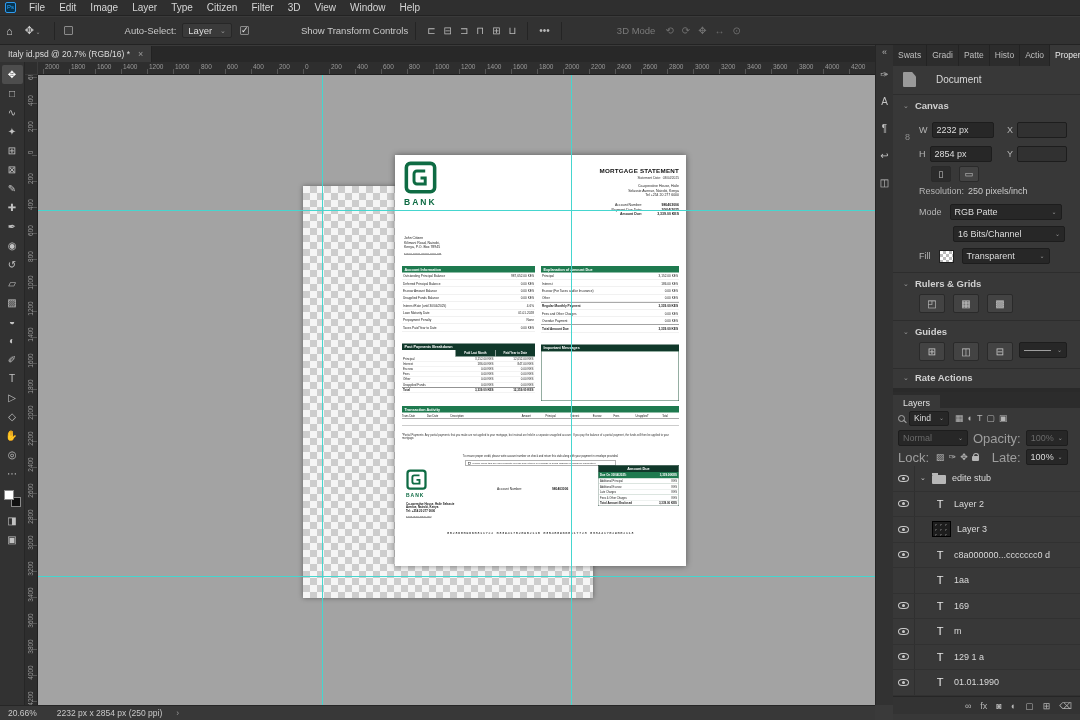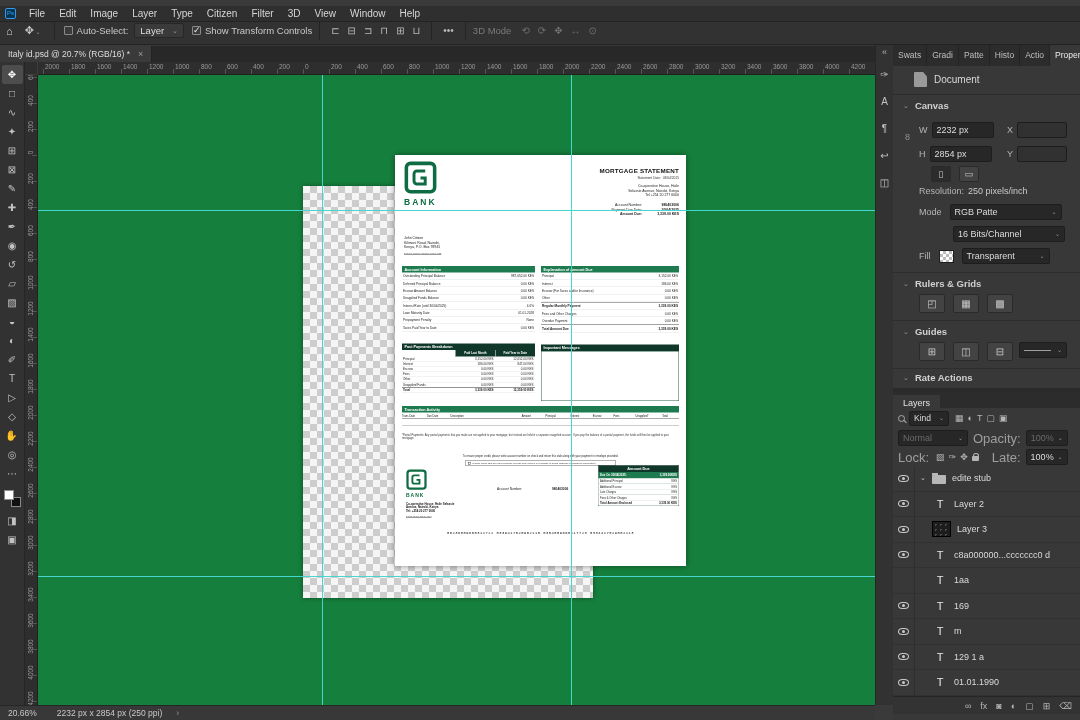--- a/index.html
+++ b/index.html
@@ -1,31 +1,31 @@
 <!DOCTYPE html>
 <html><head>
 <meta charset="utf-8">
 <style>
   * { box-sizing: border-box; margin: 0; padding: 0; }
   html,body { width:1080px; height:720px; overflow:hidden; }
   body { position:relative; background:#3a3a3a; font-family:"Liberation Sans",sans-serif; color:#ccc; }
 
   
   #menu-bar { position:absolute; left:0; top:0; width:1080px; height:16px; background:#2f2f2f;
-              border-bottom:1px solid #232323; display:flex; align-items:center; z-index:40;margin-top:6px; }
+              border-bottom:1px solid #232323; display:flex; align-items:center; z-index:40; }
   #ps-logo { width:11px; height:11px; margin:0 6px 0 5px; border:1px solid #2f9bf0; border-radius:2px;
              color:#31a8ff; font-size:6px; line-height:9px; text-align:center; background:#07344f; flex:none; }
   .menu-item { padding:0 7px; font-size:10px; color:#d6d6d6; line-height:15px; white-space:nowrap; }
 
   
   #options-bar { position:absolute; left:0; top:17px; width:1080px; height:28px; background:#323232;
                  border-bottom:1px solid #232323; display:flex; align-items:center; z-index:39; }
   .ob-icon { font-size:11px; color:#c9c9c9; padding:0 6px; }
   .ob-sep { width:1px; height:18px; background:#242424; margin:0 7px; flex:none; }
-  .ob-label { font-size:9.5px; color:#c9c9c9; white-space:nowrap; }
+  .ob-label { font-size:9.5px; color:#c9c9c9; white-space:nowrap;margin-left:48px; }
   .ob-label.dim { color:#7a7a7a; }
   .checkbox { width:9px; height:9px; border:1px solid #8a8a8a; border-radius:1px; background:#3a3a3a;
               display:inline-block; position:relative; margin:0 4px 0 2px; flex:none; }
   .checkbox.checked::after { content:"✓"; position:absolute; top:-2px; left:0; font-size:9px; color:#e8e8e8; }
   .ob-select { display:flex; align-items:center; background:#3a3a3a; border:1px solid #272727; border-radius:2px;
                padding:1px 5px; font-size:9.5px; margin:0 6px; color:#ddd; gap:8px; }
   .ob-select .caret { font-size:7px; color:#999; }
   .mini-icon { font-size:10px; color:#b9b9b9; padding:0 4px; }
   .mini-icon.dim { color:#6f6f6f; }
   .tool-caret { font-size:6px; color:#999; }
@@ -57,21 +57,21 @@
              background-position:5px 7px; background-size:100% 6px; background-repeat:no-repeat; }
   .h-lab { position:absolute; top:1px; font-size:6.5px; color:#9a9a9a; }
   #v-ruler { position:absolute; left:25px; top:75px; width:13px; height:630px; background:#2e2e2e;
              border-right:1px solid #202020; overflow:hidden; z-index:31;
              background-image:repeating-linear-gradient(to bottom,#555 0,#555 1px,transparent 1px,transparent 26px);
              background-position:7px 2px; background-size:6px 100%; background-repeat:no-repeat; }
   .v-lab { position:absolute; left:-6px; width:22px; text-align:center; font-size:6.5px; color:#9a9a9a;
            transform:rotate(-90deg); }
 
   
-  #viewport { position:absolute; left:38px; top:75px; width:837px; height:630px; background:#15803d; overflow:hidden; }
+  #viewport { position:absolute; left:38px; top:75px; width:837px; height:630px; background:#a3a3a3; overflow:hidden; }
   #checker { position:absolute; left:265px; top:111px; width:290px; height:412px;
              background:repeating-conic-gradient(#cdcdcd 0% 25%,#f5f5f5 0% 50%) 0 0/14px 14px;
              box-shadow:0 0 5px rgba(0,0,0,.4); }
   #page { position:absolute; left:357px; top:80px; width:291px; height:411px; background:#fff;
           box-shadow:0 0 6px rgba(0,0,0,.45); overflow:hidden; }
   #page-inner { position:relative; width:582px; height:822px; transform:scale(.5); transform-origin:0 0;
                 color:#222; font-family:"Liberation Sans",sans-serif; }
   .guide-v { position:absolute; top:0; bottom:0; width:1px; background:#45d6cf; z-index:5; }
   .guide-h { position:absolute; left:0; right:0; height:1px; background:#45d6cf; z-index:5; }
 
@@ -646,21 +646,21 @@
   <div id="panel-tabs">
       <div class="ptab">Swats</div>
       <div class="ptab">Gradi</div>
       <div class="ptab">Patte</div>
       <div class="ptab">Histo</div>
       <div class="ptab">Actio</div>
       <div class="ptab active">Properties</div>
     </div>
 
   <div id="properties-panel">
-    <div class="prow" style="top:6px;left:21px;gap:7px">
+    <div class="prow" style="top:6px;left:10px;gap:20px">
       <span class="doc-icon"></span>
       <span class="plabel big">Document</span>
     </div>
     <div class="pdivider" style="top:28px"></div>
 
     <div class="sec-header" style="top:34px;left:10px">
       <span class="caret">⌄</span>
       <span>Canvas</span>
     </div>
     <span class="chain" style="top:66px;left:12px">8</span>

